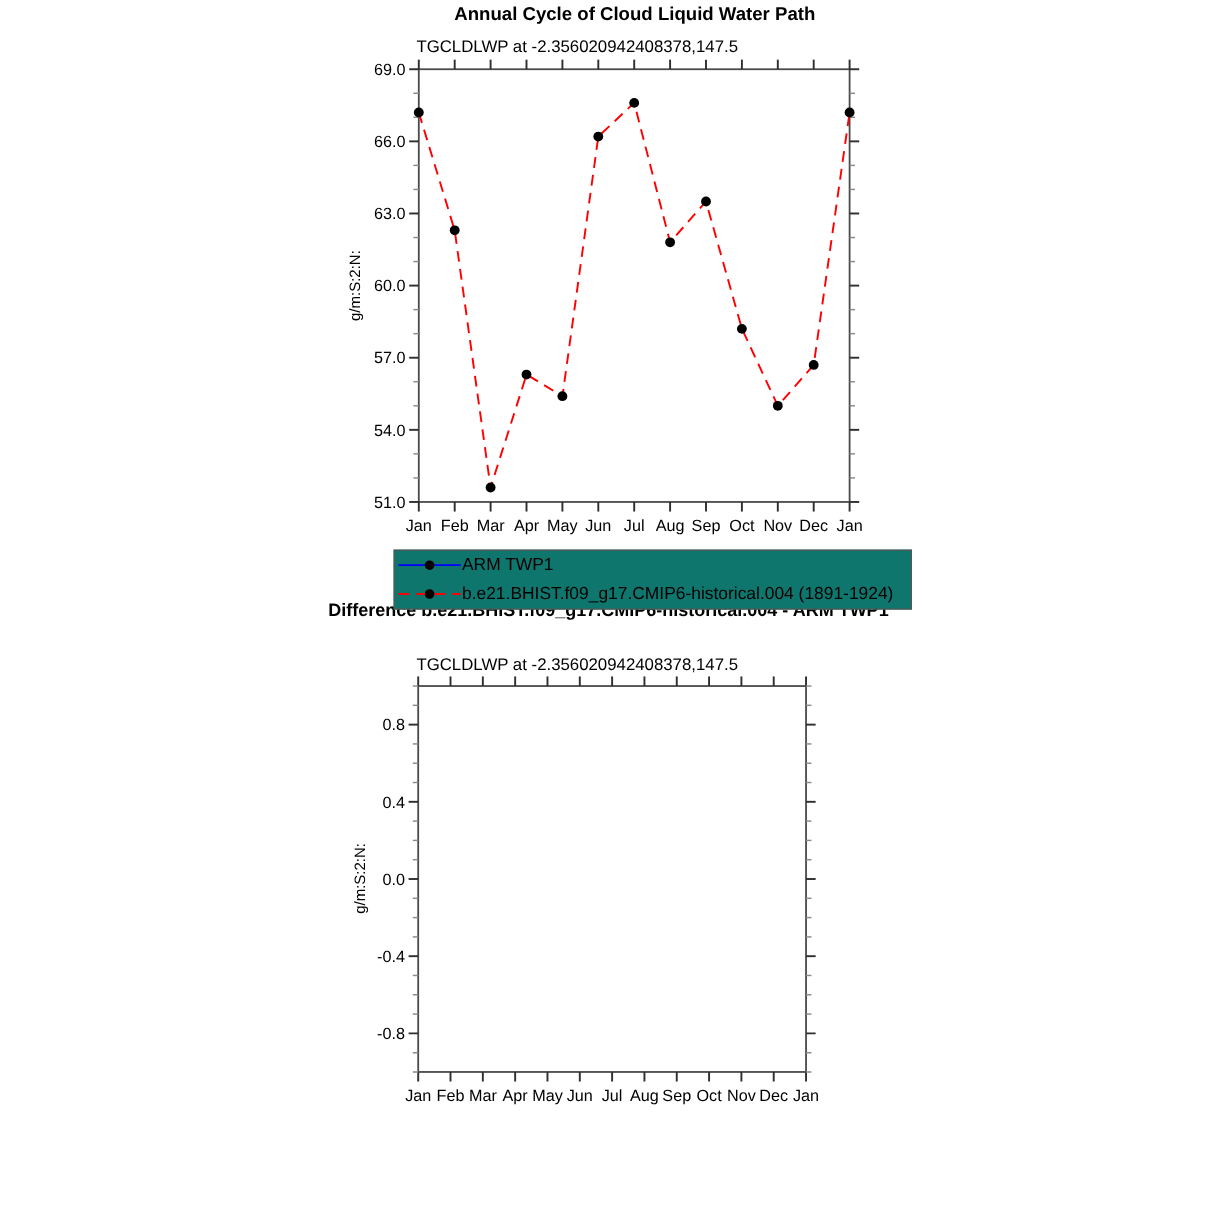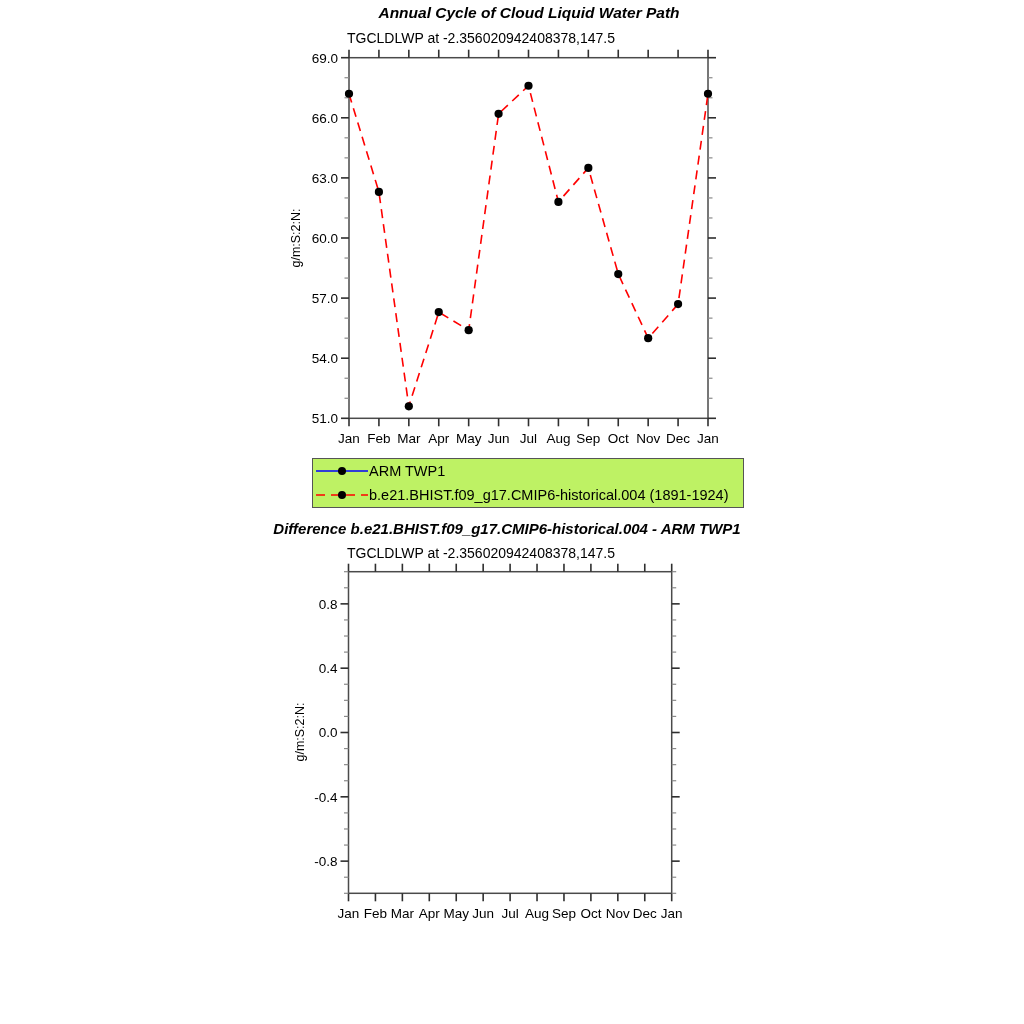--- a/index.html
+++ b/index.html
@@ -1,28 +1,28 @@
 <!DOCTYPE html>
 <html><head>
 <meta charset="utf-8">
 <style>
   html,body{margin:0;padding:0;background:#ffffff;}
   body{width:1024px;height:1024px;font-family:"Liberation Sans",sans-serif;color:#000;}
   #canvas{position:relative;width:1024px;height:1024px;background:#fff;overflow:hidden;}
   #plot-svg{position:absolute;left:0;top:0;}
-  .chart-title{position:absolute;font-weight:bold;font-size:15.5px;white-space:nowrap;transform:translateX(-50%);font-style:italic;}
+  .chart-title{position:absolute;font-weight:bold;font-size:15.5px;white-space:nowrap;transform:translateX(-50%);}
   .chart-subtitle{position:absolute;font-size:14px;white-space:nowrap;}
   .y-axis-title{position:absolute;font-size:12.5px;white-space:nowrap;transform:translate(-50%,-50%) rotate(-90deg);}
   #title-1{left:529px;top:4px;}
   #subtitle-1{left:347px;top:30px;}
   #ylab-1{left:296px;top:238px;}
-  #title-2{left:507px;top:520px;font-size:15px;}
+  #title-2{left:507px;top:500px;font-size:15px;}
   #subtitle-2{left:347px;top:545px;}
   #ylab-2{left:300px;top:732px;}
-  #legend-box{position:absolute;left:312px;top:458px;width:430px;height:48px;border:1px solid #555;background:#bef264;}
+  #legend-box{position:absolute;left:328px;top:458px;width:430px;height:48px;border:1px solid #555;background:#0f766e;}
   .legend-row{display:flex;align-items:center;height:24px;padding-left:2px;}
   .legend-row svg{flex:0 0 54px;height:22px;}
   .legend-label{font-size:14.5px;white-space:nowrap;line-height:22px;}
 </style>
 </head>
 <body>
 
 <div id="canvas">
 
   <svg id="plot-svg" width="1024" height="1024">

